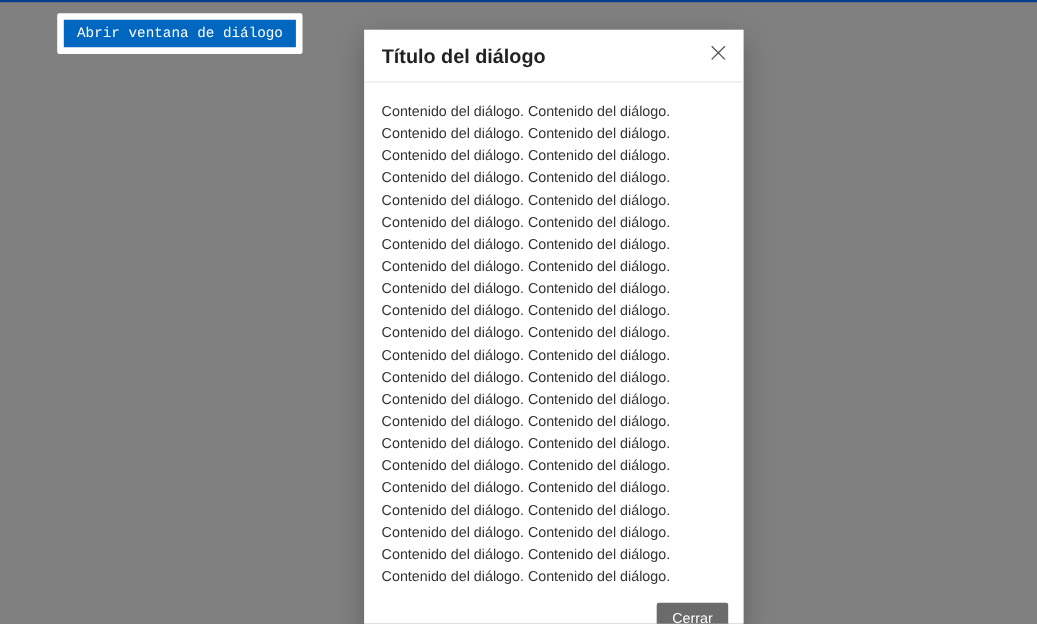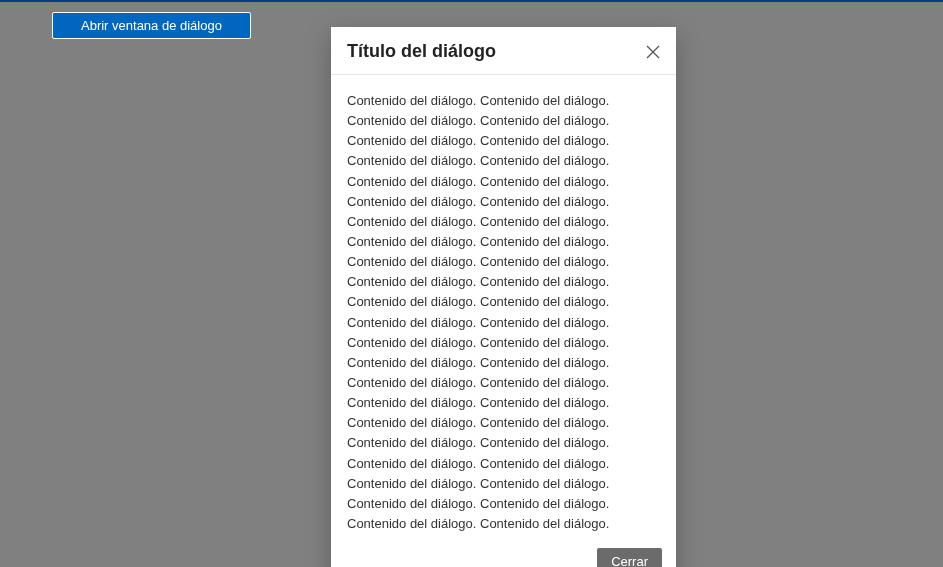--- a/index.html
+++ b/index.html
@@ -15,41 +15,41 @@
       position: relative;
       overflow: hidden;
       border-top: 2px solid #003b8e;
     }
     .open-button {
       position: absolute;
       top: 10px;
       left: 52px;
       background: #0067c0;
       color: #ffffff;
-      border: 1px solid #ffffff;
-      padding: 5px 28px;
+      border: 6px solid #ffffff;
+      padding: 5px 12px;
       font-size: 13px;
-      font-family: Liberation Sans, sans-serif;
+      font-family: Liberation Mono, monospace;
       cursor: pointer;
       border-radius: 2px;
     }
     .dialog {
       position: absolute;
       top: 25px;
       left: 331px;
       width: 345px;
       background: #ffffff;
       box-shadow: 0 8px 24px rgba(0,0,0,0.25);
       display: flex;
       flex-direction: column;
       max-height: 560px;
     }
     .dialog-header {
       display: flex;
-      align-items: center;
+      align-items: flex-start;
       justify-content: space-between;
       padding: 14px 16px 12px 16px;
       border-bottom: 1px solid #e5e5e5;
     }
     .dialog-title {
       font-size: 18px;
       font-weight: 600;
       color: #222;
     }
     .close-icon {

